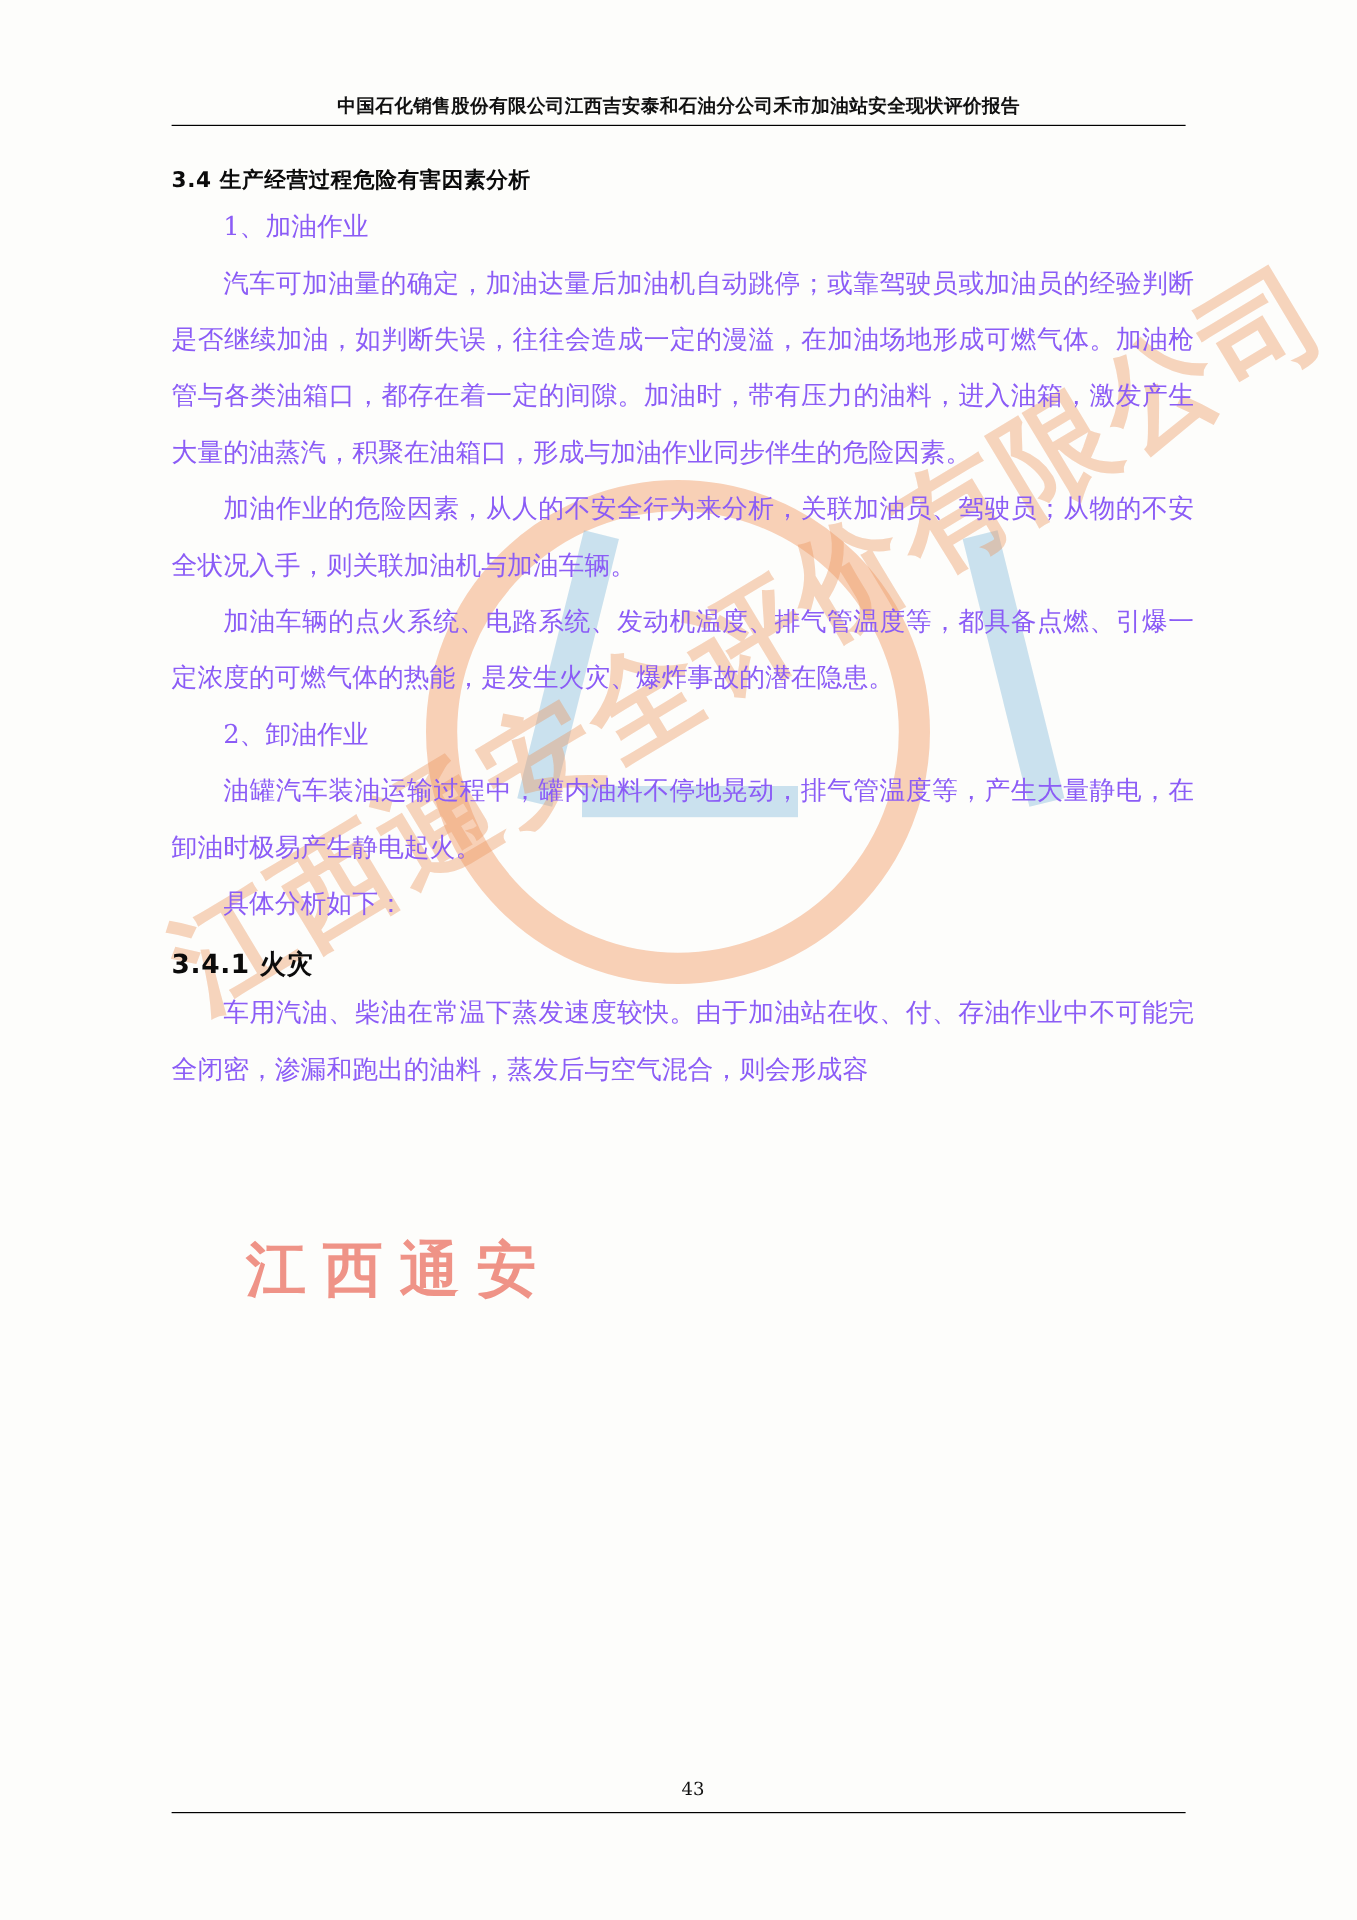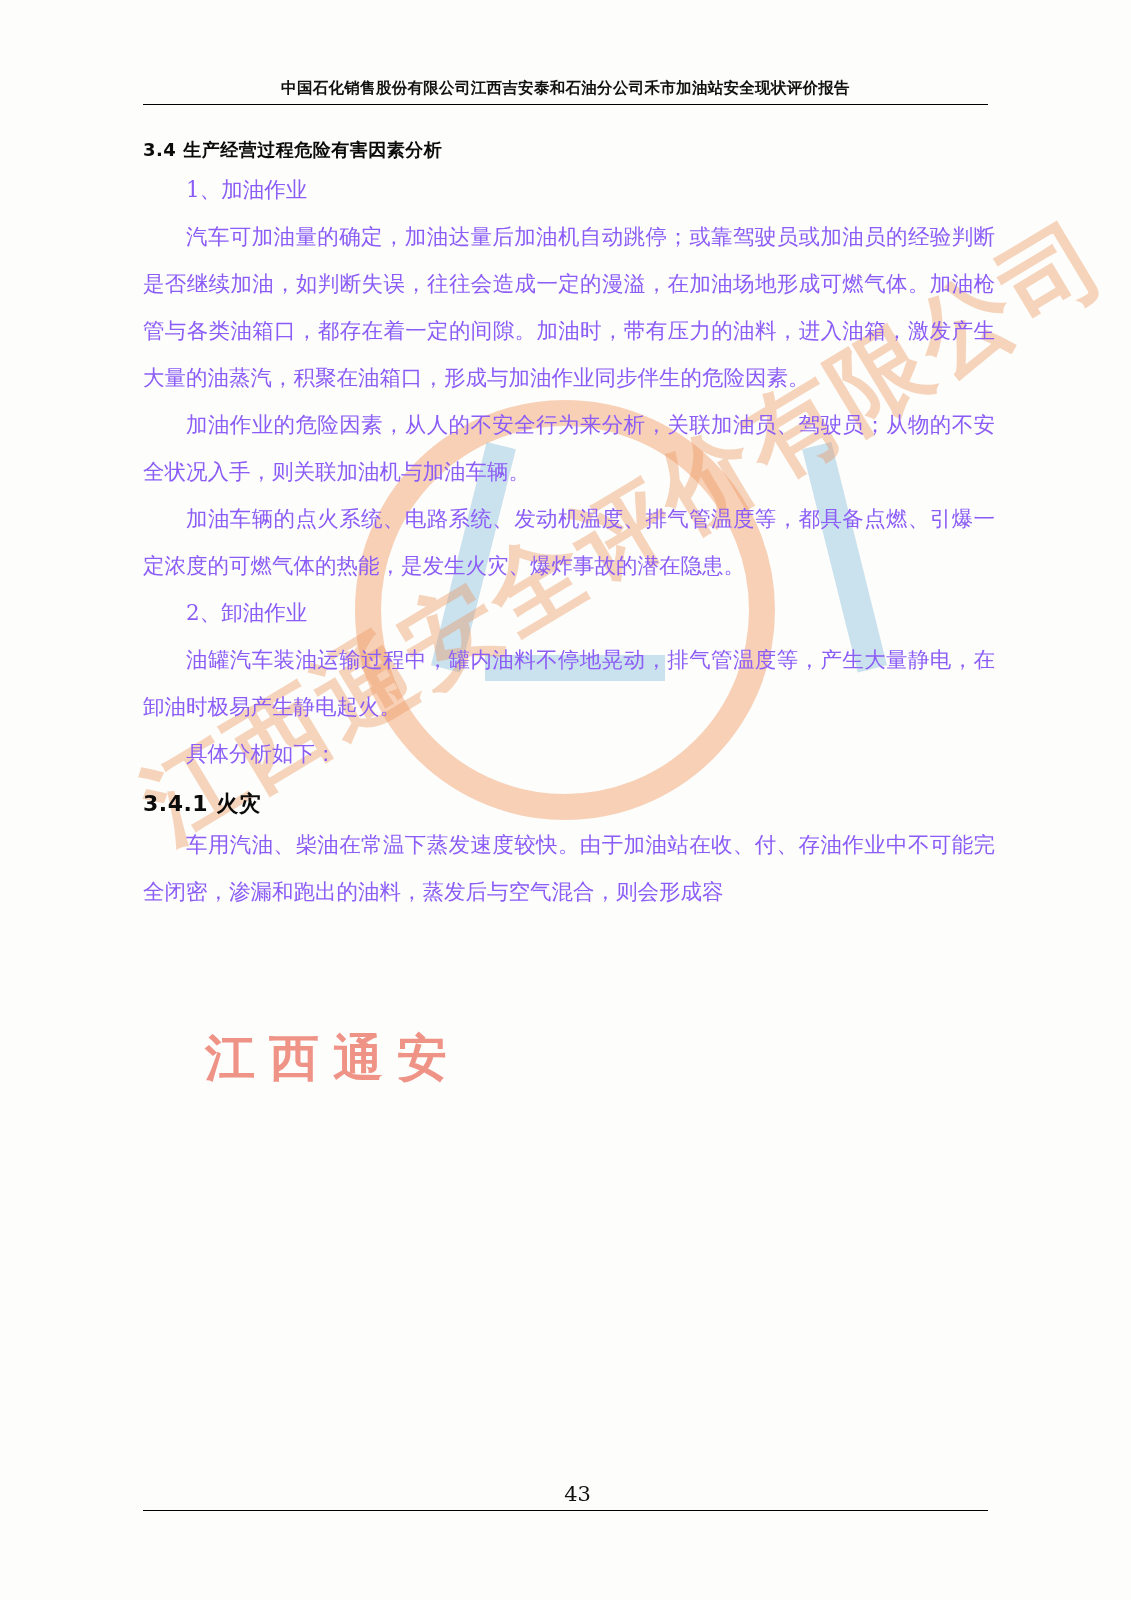--- a/index.html
+++ b/index.html
@@ -146,21 +146,21 @@
     color: #8b5cf6;
   }
 
   
   .page-number {
     position: absolute;
     left: 0;
     right: 0;
     top: 1482px;
     text-align: center;
-    font-size: 21px;
+    font-size: 15px;
     font-family: "DejaVu Serif", "Liberation Serif", serif;
     color: #111;
     padding-left: 24px;
   }
   .footer-rule {
     position: absolute;
     left: 143px;
     top: 1510px;
     width: 845px;
     border-top: 1.2px solid #000;

